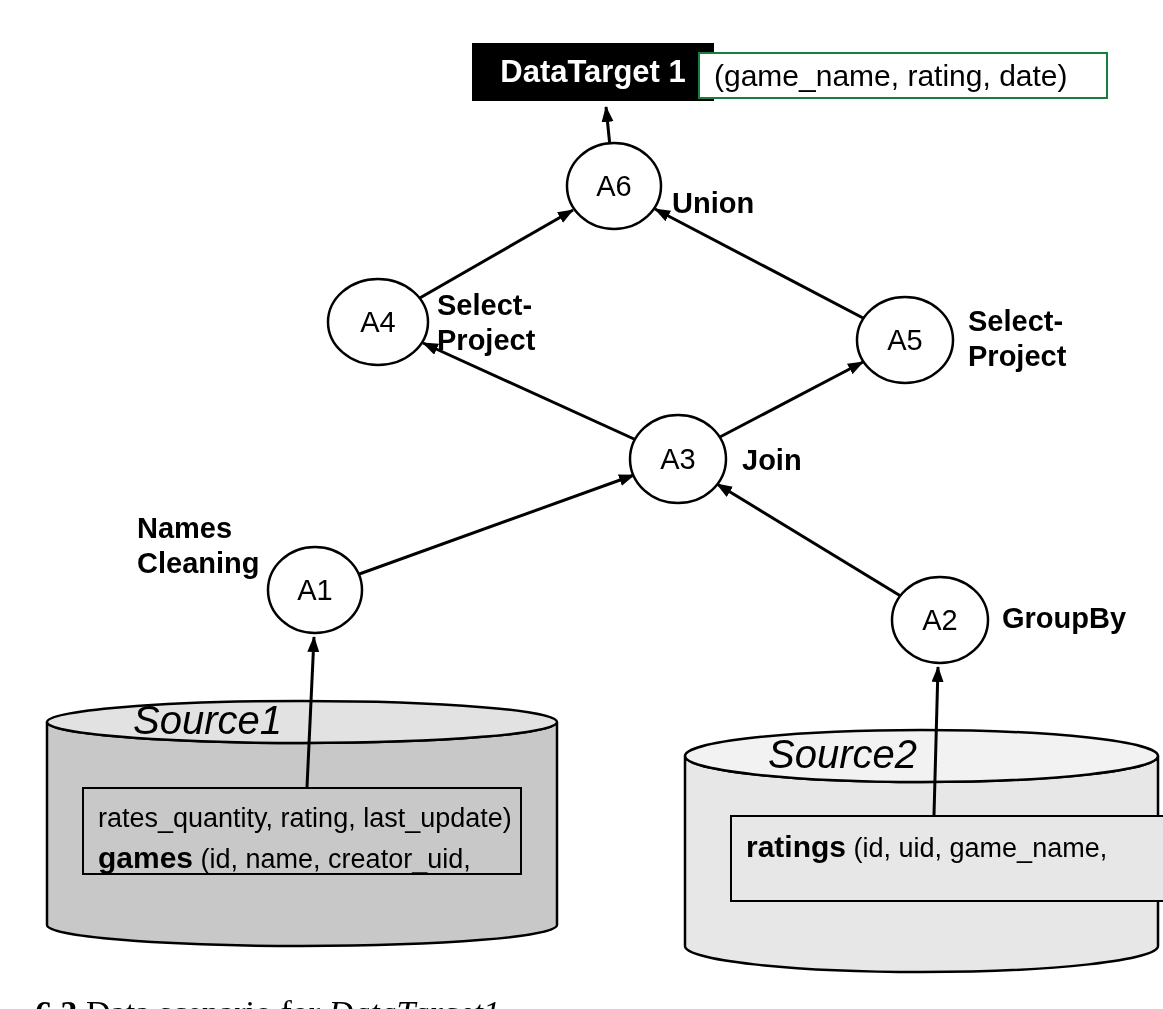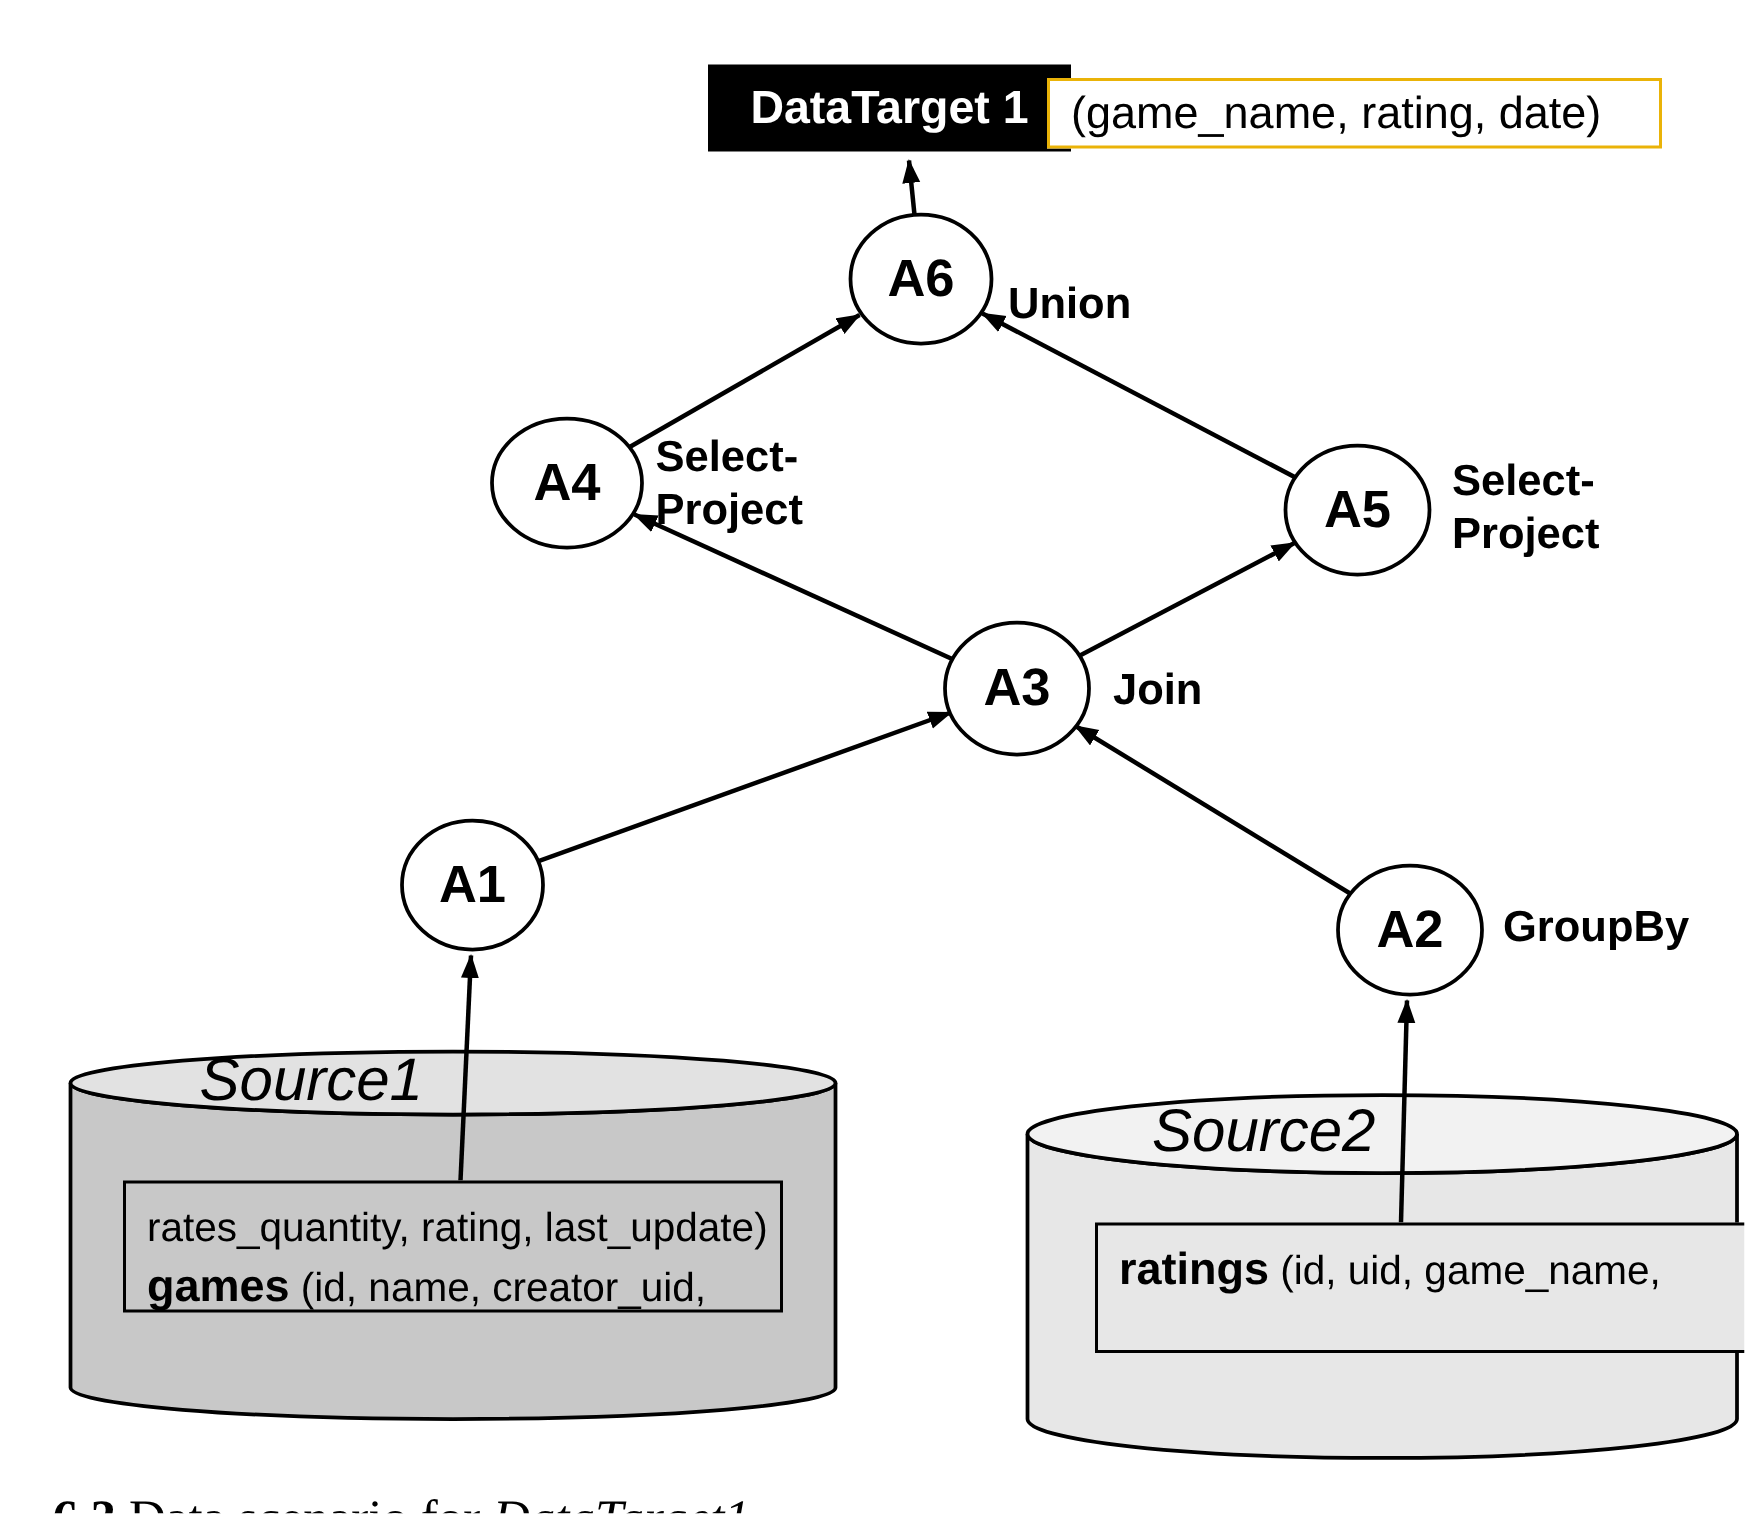--- a/index.html
+++ b/index.html
@@ -10,26 +10,26 @@
   #shapes{position:absolute;left:0;top:0;z-index:1;}
   .ov{position:absolute;z-index:2;}
   
   .target-box{
     left:472px;top:43px;width:242px;height:58px;background:#000;color:#fff;
     display:flex;align-items:center;justify-content:center;
     font-weight:bold;font-size:31px;letter-spacing:0px;
   }
   .attr-box{
     left:698px;top:52px;width:410px;height:47px;background:#fff;
-    border:2px solid #eab308;box-sizing:border-box;
+    border:2px solid #15803d;box-sizing:border-box;
     display:flex;align-items:center;padding-left:14px;font-size:30px;
   }
   
   .node-letter{
-    width:100px;text-align:center;font-size:35px;line-height:42px;height:42px;font-weight:bold;
+    width:100px;text-align:center;font-size:29px;line-height:42px;height:42px;
   }
   .nl-a6{left:564px;top:165px;} .nl-a4{left:328px;top:301px;}
   .nl-a5{left:855px;top:319px;} .nl-a3{left:628px;top:438px;}
   .nl-a1{left:265px;top:569px;} .nl-a2{left:890px;top:599px;}
   
   .op{font-weight:bold;font-size:29px;line-height:35px;white-space:nowrap;}
   .op-a6{left:672px;top:186px;} .op-a4{left:437px;top:288px;}
   .op-a5{left:968px;top:304px;} .op-a3{left:742px;top:443px;}
   .op-a1{left:137px;top:511px;} .op-a2{left:1002px;top:601px;}
   
@@ -112,20 +112,24 @@
     <div>Select-</div>
     <div>Project</div>
   </div>
   <div class="ov op op-a5">
     <div>Select-</div>
     <div>Project</div>
   </div>
   <div class="ov op op-a3">
     <div>Join</div>
   </div>
+  <div class="ov op op-a1">
+    <div>Names</div>
+    <div>Cleaning</div>
+  </div>
   <div class="ov op op-a2">
     <div>GroupBy</div>
   </div>
 
   <div class="ov src-label src1-label">Source1</div>
   <div class="ov src-label src2-label">Source2</div>
 
   <div class="ov schema-box games-box">
     <div>rates_quantity, rating, last_update)</div>
     <div><span class="tname">games</span><span> (id, name, creator_uid,</span></div>

